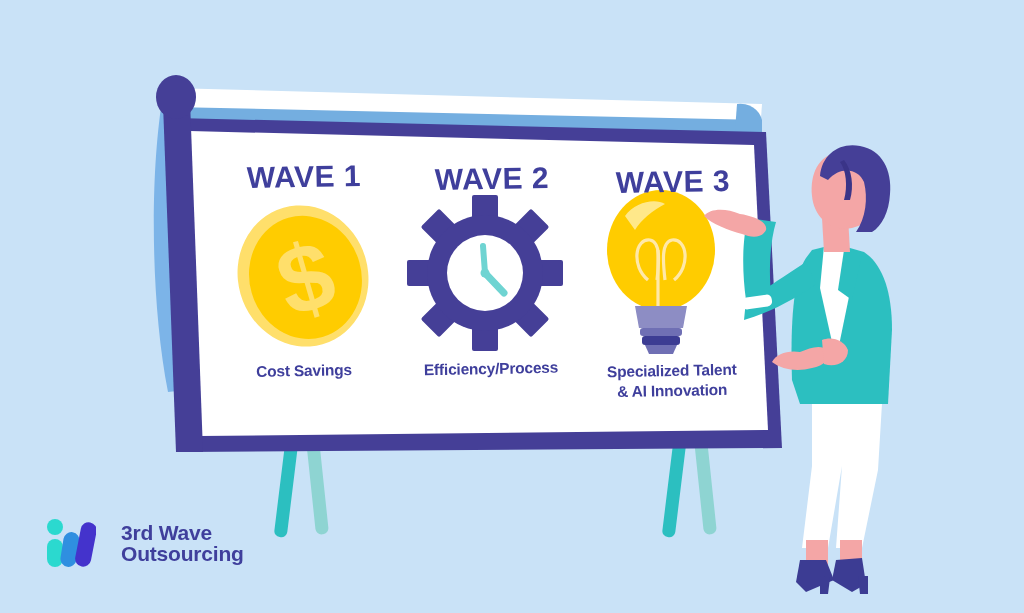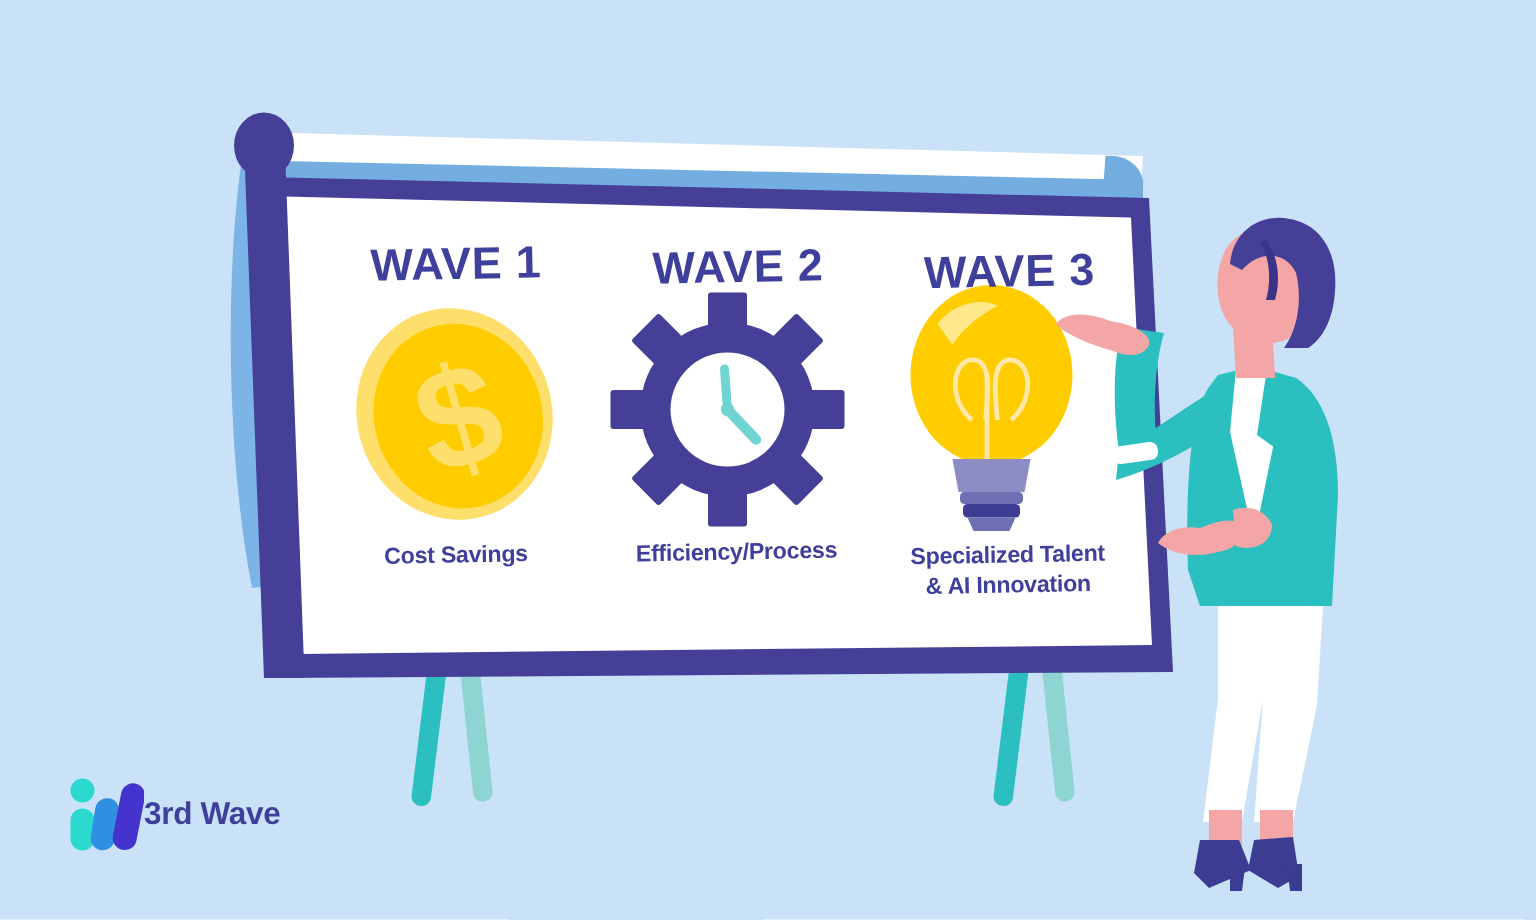--- a/index.html
+++ b/index.html
@@ -56,21 +56,21 @@
 
   
   #logo {
     position: absolute;
     left: 44px;
     top: 512px;
     width: 220px;
     height: 62px;
     display: flex;
     align-items: center;
-    gap: 0;
+    gap: 25px;
   }
   #logo-mark { width: 52px; height: 50px; flex: 0 0 auto; }
   #logo-words {
     color: #3f3f9c;
     font-size: 21px;
     font-weight: 700;
     line-height: 21.5px;
     letter-spacing: -0.2px;
   }
   #logo-words div { display: block; }
@@ -209,16 +209,17 @@
 
   <div id="logo">
     <svg id="logo-mark" viewBox="0 0 52 50">
       <circle cx="11" cy="9" r="8" fill="#2bd9cf"></circle>
       <rect x="3" y="21" width="16" height="28" rx="8" fill="#2bd9cf"></rect>
       <rect x="18" y="14" width="16" height="35" rx="8" fill="#2f8fe0" transform="rotate(9 26 31)"></rect>
       <rect x="34" y="4" width="16" height="45" rx="8" fill="#4433cc" transform="rotate(11 42 26)"></rect>
     </svg>
     <div id="logo-words">
       <div>3rd Wave</div>
+      <div>Outsourcing</div>
     </div>
   </div>
 
 </div>
 
 </body></html>

